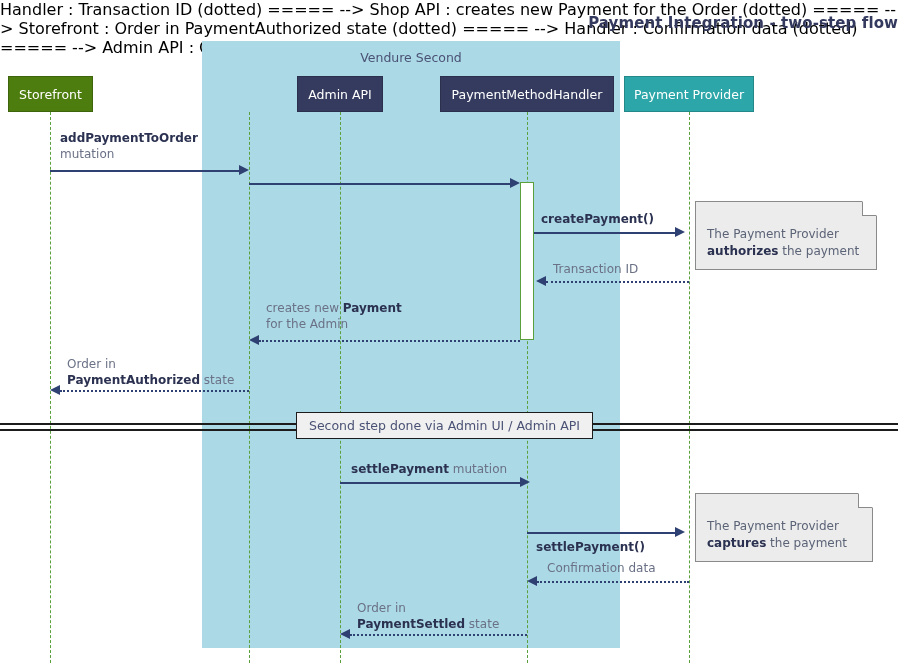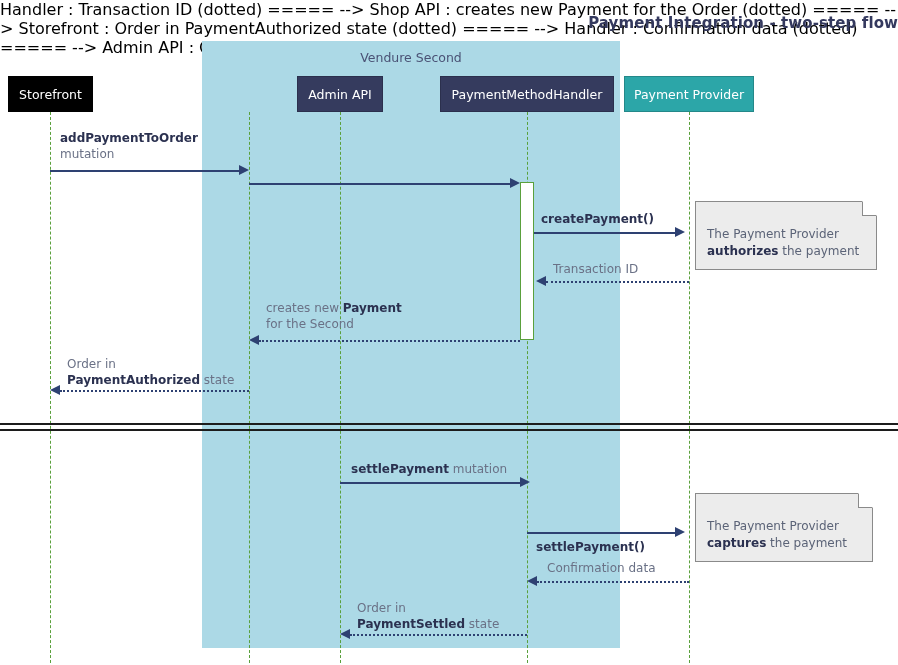--- a/index.html
+++ b/index.html
@@ -55,21 +55,21 @@
     height: 36px;
     display: flex;
     align-items: center;
     justify-content: center;
     color: #ffffff;
     font-size: 12.5px;
     white-space: nowrap;
     border: 1px solid rgba(0,0,0,0.18);
   }
   .p-dark  { background: #353B5E; }
-  .p-gray  { background: #000000; }
+  .p-gray  { background: #4d7c0f; }
   .p-teal  { background: #2CA6A8; }
   
   #activation {
     position: absolute;
     left: 520px; top: 182px;
     width: 14px; height: 158px;
     background: #ffffff;
     border: 1.4px solid #5aa03c;
   }
   
@@ -211,36 +211,39 @@
    Handler : Transaction ID (dotted) ===== --&gt;
   <div class="msg-label" style="left:553px; top:261px;">
     <span class="lite">Transaction ID</span>
   </div>
   <div class="msg-line dotted" style="left:546px; top:281px; width:143px;"></div>
   <div class="arrowhead left" style="left:536px; top:276px;"></div>
 
    Shop API : creates new Payment for the Order (dotted) ===== --&gt;
   <div class="msg-label" style="left:266px; top:300px;">
     <span class="lite">creates new </span><b>Payment</b><br>
-    <span class="lite">for the Second</span>
+    <span class="lite">for the Admin</span>
   </div>
   <div class="msg-line dotted" style="left:259px; top:340px; width:261px;"></div>
   <div class="arrowhead left" style="left:249px; top:335px;"></div>
 
    Storefront : Order in PaymentAuthorized state (dotted) ===== --&gt;
   <div class="msg-label" style="left:67px; top:356px;">
     <span class="lite">Order in</span><br>
     <b>PaymentAuthorized</b><span class="lite"> state</span>
   </div>
   <div class="msg-line dotted" style="left:60px; top:390px; width:189px;"></div>
   <div class="arrowhead left" style="left:50px; top:385px;"></div>
 
   
   <div class="divider-rule" style="top:423px;"></div>
   <div class="divider-rule" style="top:429px;"></div>
+  <div id="divider-box">
+    <span>Second step done via Admin UI / Admin API</span>
+  </div>
 
   
   <div class="msg-label" style="left:351px; top:461px;">
     <b>settlePayment</b><span class="lite"> mutation</span>
   </div>
   <div class="msg-line" style="left:340px; top:482px; width:180px;"></div>
   <div class="arrowhead right" style="left:520px; top:477px;"></div>
 
   
   <div class="msg-label" style="left:536px; top:511px;margin-top:28px;">

